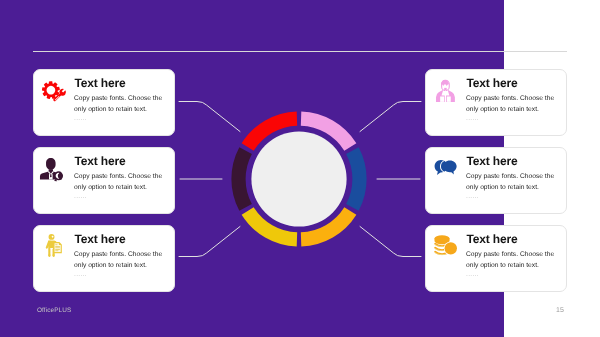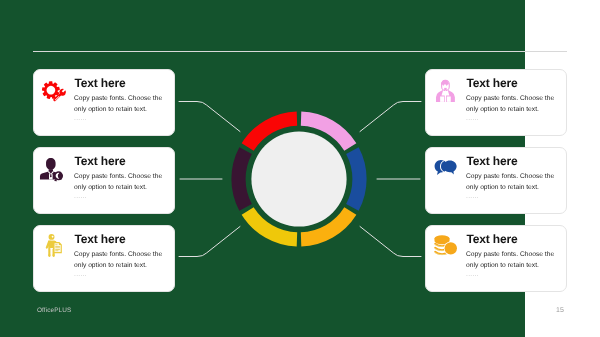--- a/index.html
+++ b/index.html
@@ -1,17 +1,17 @@
 <!DOCTYPE html>
 <html><head>
 <meta charset="utf-8">
 <style>
   html,body{margin:0;padding:0;}
   body{width:600px;height:337px;background:#ffffff;font-family:"Liberation Sans",sans-serif;overflow:hidden;-webkit-font-smoothing:antialiased;text-rendering:geometricPrecision;}
-  .slide{position:relative;width:504px;height:337px;background:#14532d;padding-left:21px;}
+  .slide{position:relative;width:504px;height:337px;background:#4c1d95;}
   .topline{position:absolute;left:33px;top:51px;width:534px;height:1px;background:#d8d8d8;}
   .card{position:absolute;width:142px;height:67px;border:1px solid #e4e4e4;border-radius:7px;background:#fff;box-sizing:border-box;}
   .card .title{position:absolute;left:40.5px;top:6px;font-size:12.0px;font-weight:bold;color:#161616;letter-spacing:-0.15px;}
   .card .body{position:absolute;left:40px;top:24.5px;width:92px;font-size:6.7px;line-height:10.6px;color:#1d1d1d;}
   .card .dots{position:absolute;left:40px;top:45.5px;font-size:6.7px;color:#c4c4c4;letter-spacing:0.3px;}
   .icon{position:absolute;left:5px;top:8.5px;width:28px;height:28px;}
   .icon svg{display:block;width:28px;height:28px;overflow:visible;}
   .footer-left{position:absolute;left:37px;top:307px;font-size:6.4px;color:#c4c4c4;letter-spacing:0.1px;}
   .footer-right{position:absolute;left:556px;top:307px;font-size:7px;color:#9b9b9b;}
   .donut{position:absolute;left:231.3px;top:111px;width:136px;height:136px;}

